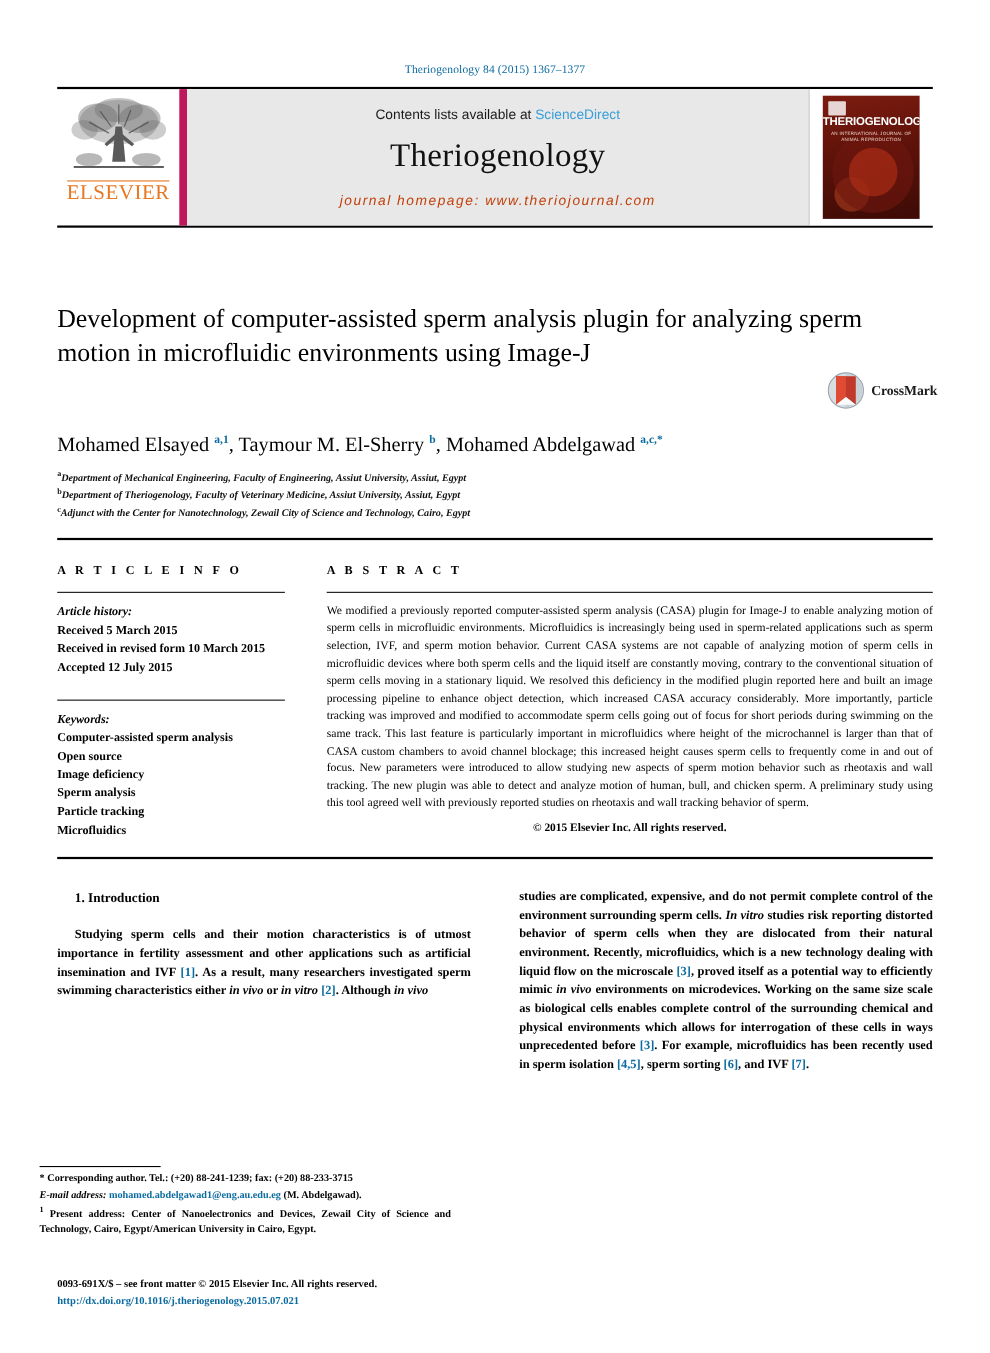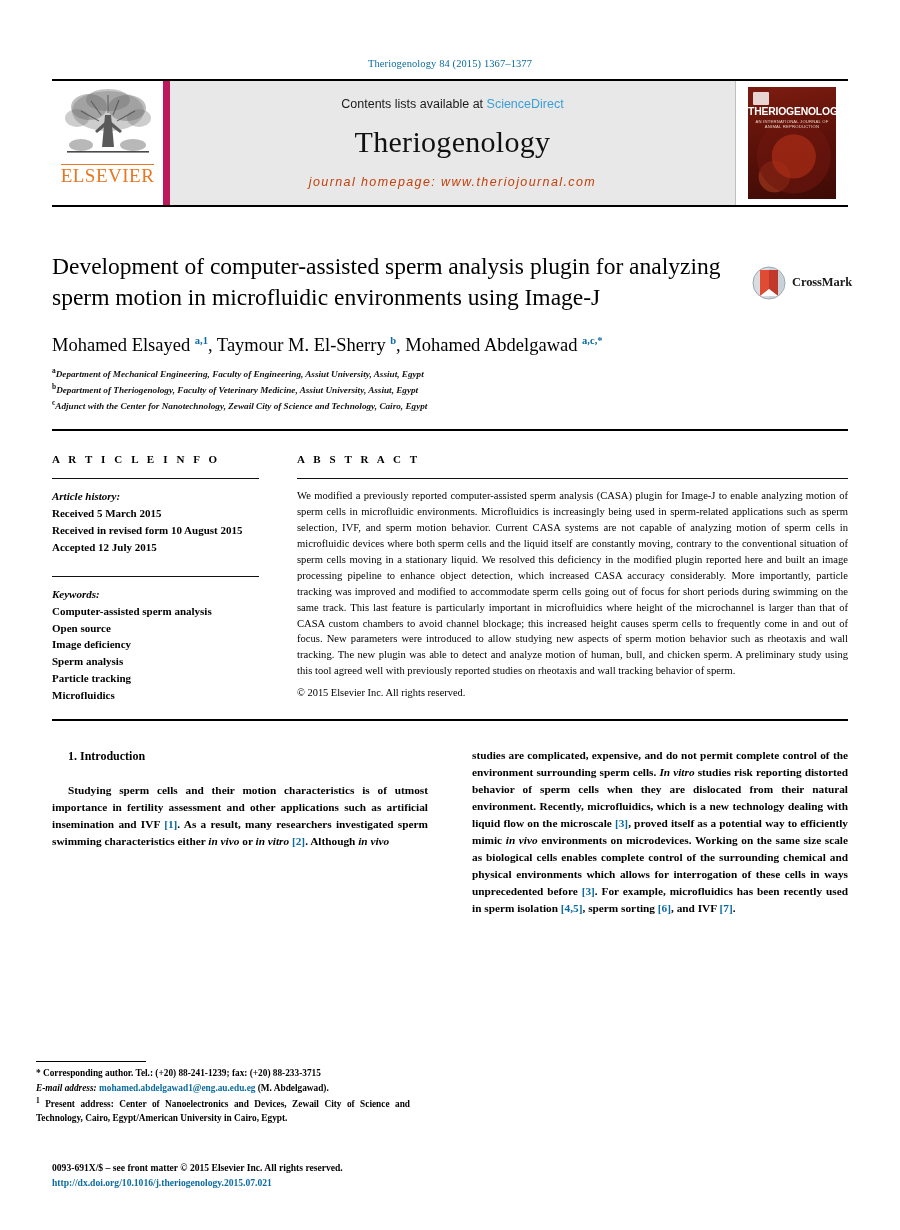--- a/index.html
+++ b/index.html
@@ -134,23 +134,24 @@
   }
   .cover-elsev {
     position:absolute; top:5px; left:5px;
     width:16px;height:13px;
     background:rgba(255,255,255,.82);
     border-radius:1px;
   }
 
   
   .title-area {
-    margin-top: 44px;
-    display: flex;
-    align-items: center;
+    margin-top: 68px;
+    display: flex;
+    align-items: flex-end;
+    flex-direction: column;
   }
   .title-text { flex: 1 1 auto; padding-right: 16px; }
   h1.article-title {
     font-family: "Liberation Serif", serif;
     font-size: 23.5px;
     font-weight: normal;
     line-height: 1.30;
     margin: 0;
     color: #000;
   }
@@ -218,23 +219,23 @@
   .info-block .lbl { font-style: italic; }
   .info-gap { height: 21px; }
   .abstract-body {
     font-size: 10.6px;
     font-weight: normal;
     line-height: 1.50;
     text-align: justify;
     color: #000;
   }
   .copyright {
-    text-align: left;
+    text-align: center;
     font-size: 10.4px;
-    font-weight: normal;
+    font-weight: bold;
     margin-top: 8px;
   }
 
   
   .body-cols {
     display: flex;
     margin-top: 26px;
     position: relative;
   }
   .bcol {
@@ -370,21 +371,21 @@
   <div class="rule-heavy"></div>
 
   <div class="info-abstract">
 
     <div class="col-info">
       <div class="sec-head">A R T I C L E   I N F O</div>
       <div class="thin-rule"></div>
       <div class="info-block">
         <div class="lbl">Article history:</div>
         <div>Received 5 March 2015</div>
-        <div>Received in revised form 10 August 2015</div>
+        <div>Received in revised form 10 March 2015</div>
         <div>Accepted 12 July 2015</div>
       </div>
       <div class="info-gap"></div>
       <div class="thin-rule"></div>
       <div class="info-block">
         <div class="lbl">Keywords:</div>
         <div>Computer-assisted sperm analysis</div>
         <div>Open source</div>
         <div>Image deficiency</div>
         <div>Sperm analysis</div>

